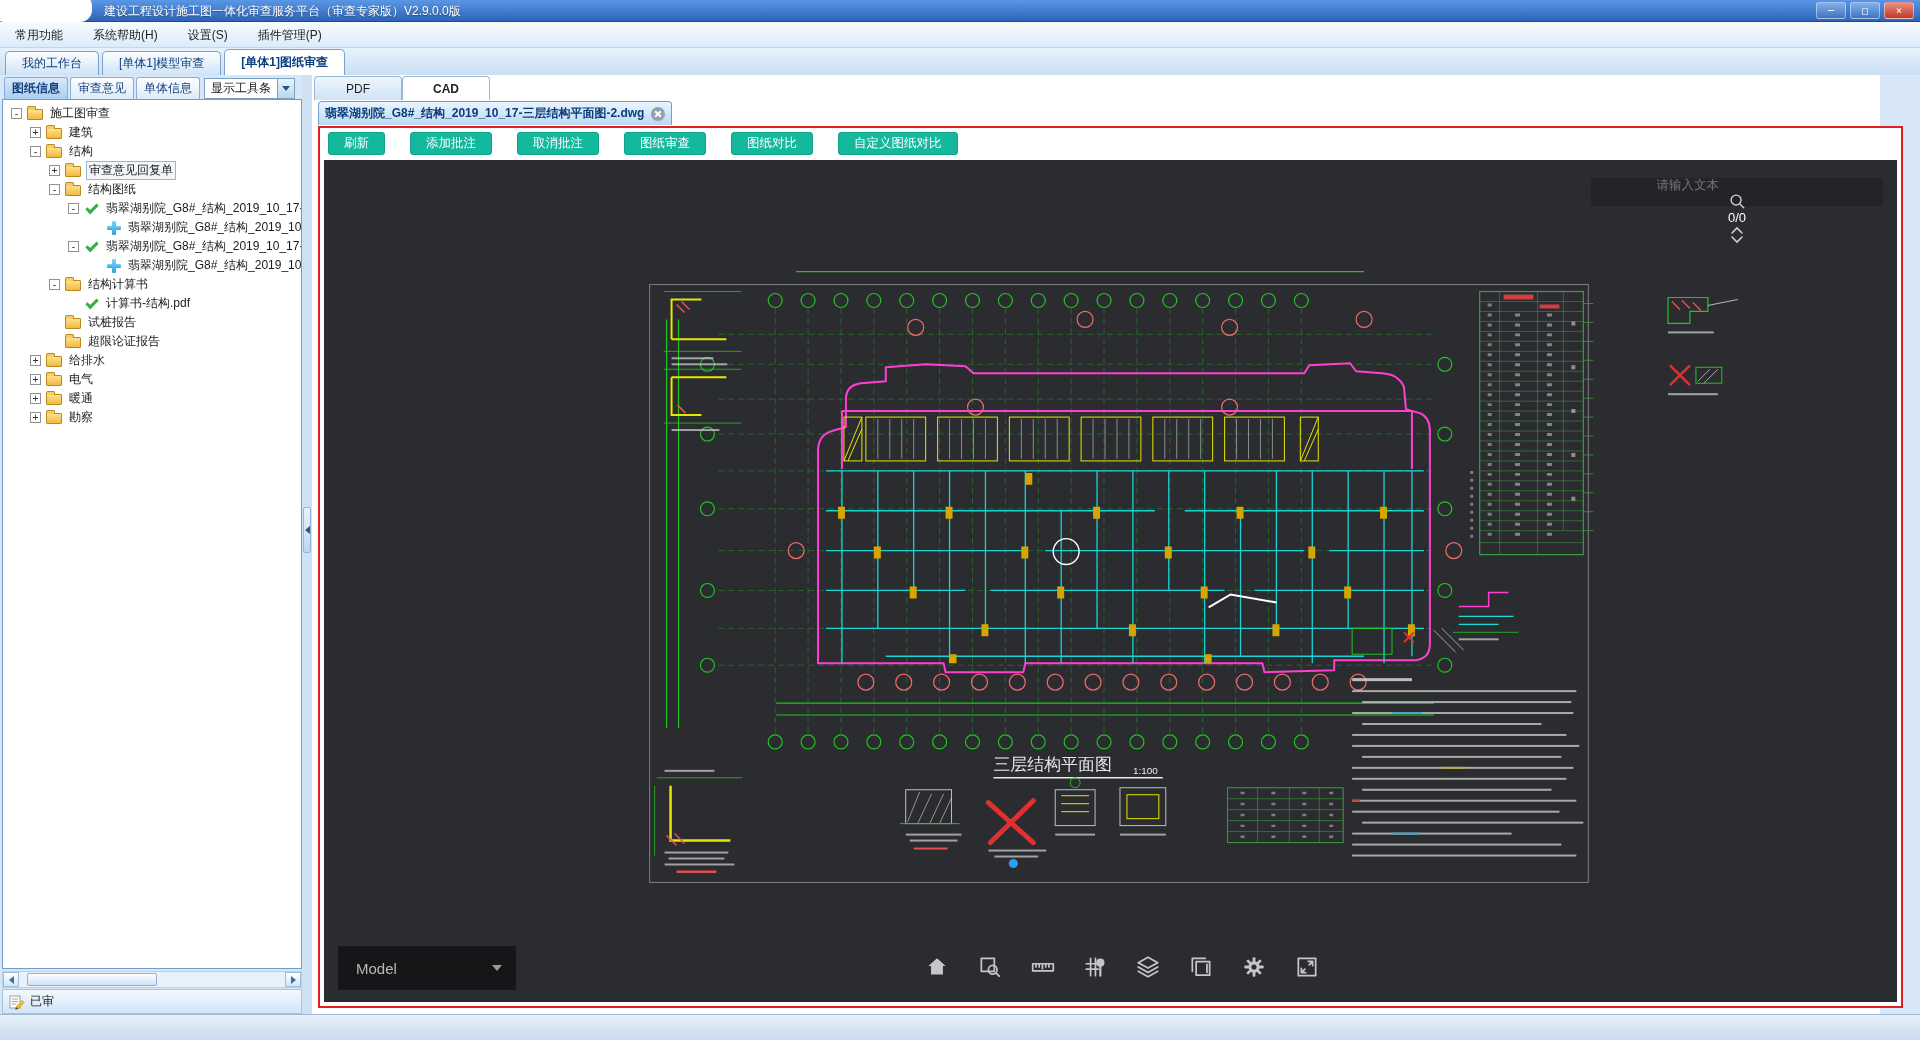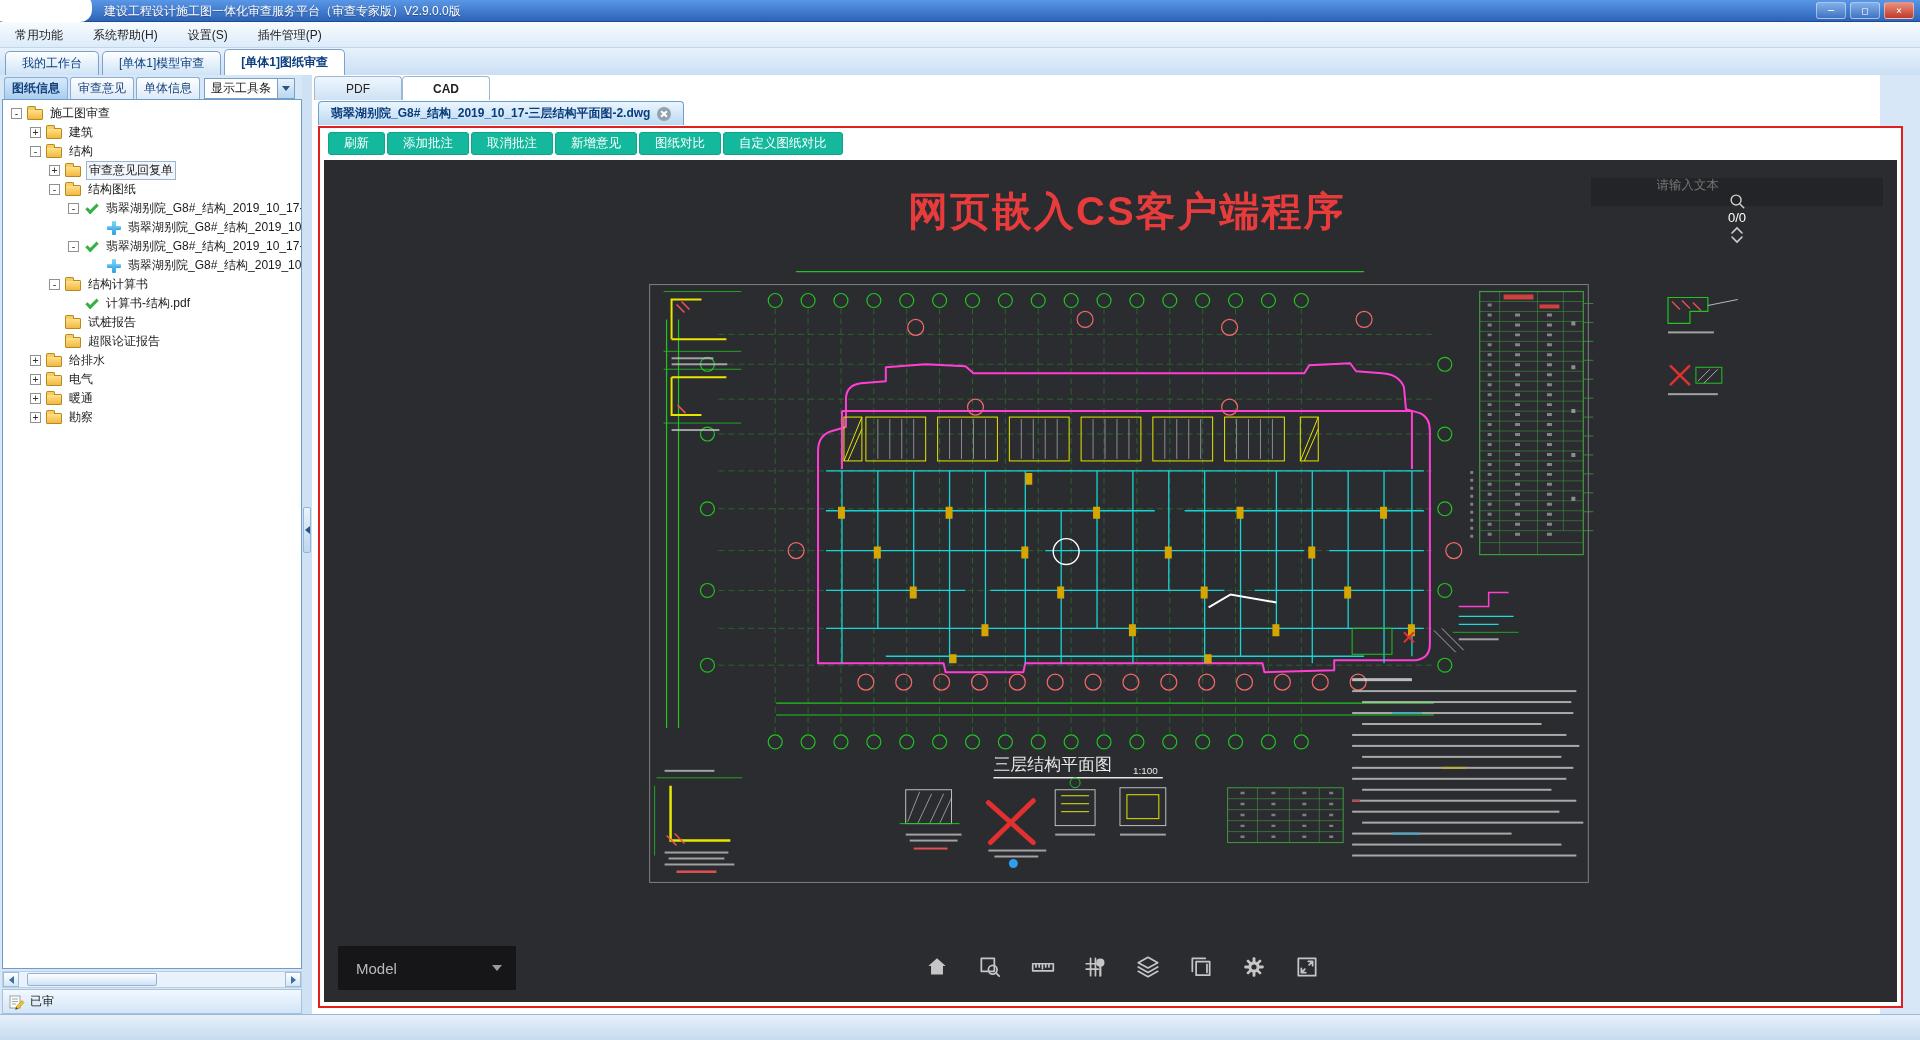--- a/index.html
+++ b/index.html
@@ -79,29 +79,29 @@
     border:1px solid #93b6d8; border-radius:2px; display:flex; align-items:center; justify-content:center; cursor:pointer; }
 
   
   #main { position:absolute; left:312px; top:75px; width:1568px; height:939px; background:#fff; }
   #doc-tabs { position:absolute; left:0; top:0; height:25px; width:100%; display:flex; padding-left:2px; background:#fff; }
   .dtab { width:88px; height:24px; margin-top:1px; display:flex; align-items:center; justify-content:center;
     border:1px solid #9ab7d4; border-bottom:none; border-radius:4px 4px 0 0;
     background:linear-gradient(#eef6fd,#cfe2f4); color:#222; cursor:pointer; font-family:"Liberation Sans",sans-serif; }
   .dtab.active { background:#fff; font-weight:bold; }
   #filetab-row { position:absolute; left:6px; top:25px; height:26px; display:flex; }
-  #filetab { height:24px; margin-top:1px; display:flex; align-items:center; gap:7px; padding:0 12px;
+  #filetab { height:24px; margin-top:1px; display:flex; align-items:center; gap:7px; padding:0 6px;
     border:1px solid #6fa0cc; border-bottom:none; border-radius:4px 4px 0 0;
     background:linear-gradient(#eaf5fe,#bcd9f1); color:#0a3c7c; font-weight:bold; cursor:pointer; white-space:nowrap; }
   #filetab-close { width:14px; height:14px; border-radius:50%; background:#93a1ae; position:relative; flex:none; cursor:pointer; }
   #filetab-close::before,#filetab-close::after { content:""; position:absolute; left:6px; top:3px; width:2px; height:8px; background:#fff; }
   #filetab-close::before{ transform:rotate(45deg);} #filetab-close::after{ transform:rotate(-45deg);}
 
   #red-region { position:absolute; left:6px; top:51px; width:1585px; height:882px; background:#fff; border:2px solid #e01f1f; }
-  #cad-toolbar { position:absolute; left:8px; top:4px; display:flex; gap:2px; }
+  #cad-toolbar { position:absolute; left:8px; top:4px; display:flex; gap:25px; }
   .tealbtn { height:23px; padding:0 15px; background:#14b89c; border:1px solid #0fa488; border-radius:3px;
     color:#fff; font-size:12.5px; display:flex; align-items:center; cursor:pointer; white-space:nowrap; }
 
   #viewer { position:absolute; left:4px; top:32px; width:1573px; height:842px; background:#2b2c30; overflow:hidden; }
   #overlay-banner { position:absolute; left:584px; top:24px; font-size:40px; font-weight:bold; letter-spacing:2px; }
   #searchbar { position:absolute; right:14px; top:18px; width:292px; height:28px; display:flex; align-items:center; background:#232428;flex-direction:column; }
   #search-input { flex:1; height:100%; background:transparent; border:none; outline:none; color:#bcbcbc; font-size:12.5px; padding:0 8px; font-family:"Liberation Sans",sans-serif; }
   #searchbar .divider { width:1px; height:18px; background:#55565a; margin:0 8px; }
   #search-count { color:#fff; font-size:13px; min-width:28px; text-align:center; }
   .sbtn { width:26px; height:100%; display:flex; align-items:center; justify-content:center; cursor:pointer; }
@@ -285,21 +285,21 @@
       <span>翡翠湖别院_G8#_结构_2019_10_17-三层结构平面图-2.dwg</span>
       <span id="filetab-close"></span>
     </div>
   </div>
 
   <div id="red-region">
     <div id="cad-toolbar">
       <div class="tealbtn">刷新</div>
       <div class="tealbtn">添加批注</div>
       <div class="tealbtn">取消批注</div>
-      <div class="tealbtn">新增意见</div>
+      <div class="tealbtn">图纸审查</div>
       <div class="tealbtn">图纸对比</div>
       <div class="tealbtn">自定义图纸对比</div>
     </div>
 
     <div id="viewer">
 
       <svg style="position:absolute;left:0;top:0;" width="1573" height="842" viewBox="0 0 1571 845">
 
         <rect x="323" y="125" width="942" height="600" fill="none" stroke="#8f8f8f" stroke-width="1" opacity="0.85"></rect>
 
@@ -530,21 +530,20 @@
         <g transform="translate(903,630)">
           <rect x="0" y="0" width="116" height="55" stroke="#3f9b3f" stroke-width="1" fill="none"></rect>
           <path d="M0 11 H116 M0 22 H116 M0 33 H116 M0 44 H116 M30 0 V55 M62 0 V55 M92 0 V55" stroke="#3f9b3f" stroke-width="0.6"></path>
           <line x1="15" y1="4" x2="15" y2="52" stroke="#cfcfcf" stroke-width="4" stroke-dasharray="2.5 8.5" opacity="0.5"></line>
           <line x1="46" y1="4" x2="46" y2="52" stroke="#cfcfcf" stroke-width="4" stroke-dasharray="2.5 8.5" opacity="0.5"></line>
           <line x1="77" y1="4" x2="77" y2="52" stroke="#cfcfcf" stroke-width="4" stroke-dasharray="2.5 8.5" opacity="0.5"></line>
           <line x1="104" y1="4" x2="104" y2="52" stroke="#cfcfcf" stroke-width="4" stroke-dasharray="2.5 8.5" opacity="0.5"></line>
         </g>
       </svg>
 
-      <div id="overlay-banner" style="color:#e83b3b;">网页嵌入CS客户端程序</div>
 
       <div id="searchbar">
         <input id="search-input" placeholder="请输入文本" style="">
         <span class="sbtn">
           <svg class="smallicon" width="18" height="18" viewBox="0 0 20 20">
               <circle cx="9" cy="9" r="5.5"></circle>
               <line x1="13.5" y1="13.5" x2="17.5" y2="17.5"></line>
             </svg>
         </span>
         <span class="divider"></span>

